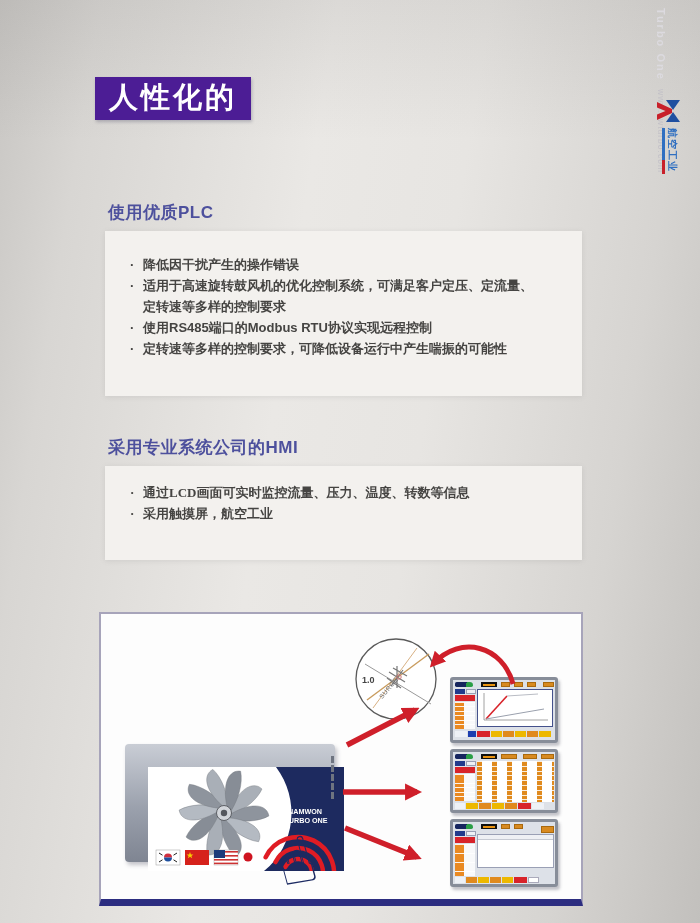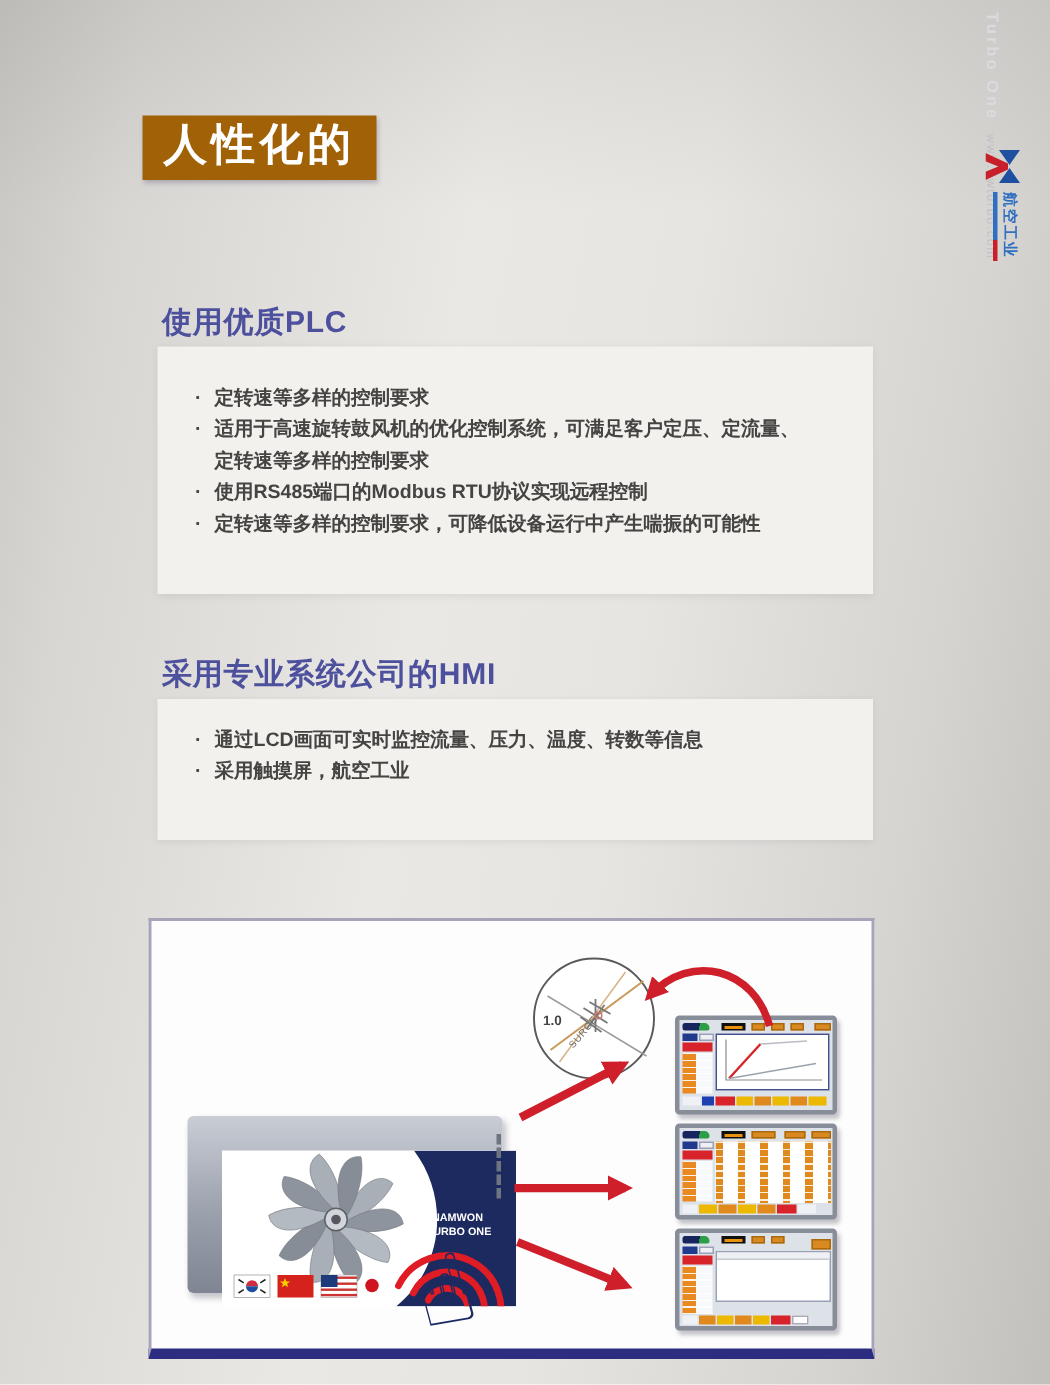--- a/index.html
+++ b/index.html
@@ -6,38 +6,38 @@
   body{
     width:700px;height:923px;position:relative;overflow:hidden;
     font-family:"Liberation Sans",sans-serif;
     background:linear-gradient(99deg,#c8c6c3 0%,#d8d6d3 12%,#eae8e5 40%,#e7e5e2 58%,#d6d4d1 82%,#c2c0bd 100%);
   }
   body::before{content:"";position:absolute;inset:0;pointer-events:none;
     background:linear-gradient(180deg,rgba(110,108,106,.12),rgba(110,108,106,0) 140px);}
   .abs{position:absolute;}
 
   
-  .title-box{display:inline-block;background:#a16207;color:#fff;font-weight:bold;
+  .title-box{display:inline-block;background:#4c1d95;color:#fff;font-weight:bold;
     font-size:29px;letter-spacing:3px;padding:6px 14px 8px 14px;line-height:1;
     box-shadow:1px 2px 3px rgba(40,40,70,.25);}
   #title-line2{margin-top:7px;}
 
   
   .vside{writing-mode:vertical-rl;text-orientation:mixed;}
   #side-brand{font-size:11px;color:#dcdadf;letter-spacing:2px;font-weight:bold;}
   #side-site{font-size:8.5px;color:#c3c1c7;letter-spacing:1px;margin-top:4px;}
   #corner-logo{left:648px;top:98px;width:44px;height:100px;}
   .logo-rot{position:absolute;left:0;top:0;width:100px;height:44px;
     transform-origin:22px 22px;transform:rotate(90deg);
     display:flex;align-items:center;gap:4px;}
   .logo-txt{font-size:10px;font-weight:bold;color:#2f6fc1;letter-spacing:1px;line-height:1.1;}
   .logo-bar{width:46px;height:2.5px;background:linear-gradient(90deg,#2f6fc1 70%,#c8202a 70%);margin-top:2px;}
 
   
-  .heading{font-size:20px;font-weight:bold;color:#4d509d;letter-spacing:.5px;}
+  .heading{font-size:17px;font-weight:bold;color:#4d509d;letter-spacing:.5px;}
   .panel{background:#f3f1ee;box-shadow:0 1px 5px rgba(110,110,110,.15);}
   .panel ul{list-style:none;margin:0;padding:0;width:410px;}
   .panel li{position:relative;padding-left:16px;font-size:13px;font-weight:600;
     color:#454442;line-height:21px;}
   .panel li::before{content:"·";position:absolute;left:3px;top:0;font-weight:bold;color:#454442;}
 
   
   #figure{left:99px;top:612px;width:484px;height:294px;background:#fdfdfd;
     border:2px solid #a7a4ba;border-bottom:7px solid #2c2d80;box-sizing:border-box;}
   #device{left:24px;top:130px;width:210px;height:118px;border-radius:4px;
@@ -98,30 +98,30 @@
       <div class="logo-txt">航空工业</div>
       <div class="logo-bar"></div>
     </div>
   </div>
 </div>
 
 <div class="abs heading" style="left:108px;top:201px;">使用优质PLC</div>
 
 <div class="abs panel" style="left:105px;top:231px;width:477px;height:165px;">
   <ul style="margin:23px 0 0 22px;">
-    <li>定转速等多样的控制要求</li>
+    <li>降低因干扰产生的操作错误</li>
     <li>适用于高速旋转鼓风机的优化控制系统，可满足客户定压、定流量、定转速等多样的控制要求</li>
     <li>使用RS485端口的Modbus RTU协议实现远程控制</li>
     <li>定转速等多样的控制要求，可降低设备运行中产生喘振的可能性</li>
   </ul>
 </div>
 
 <div class="abs heading" style="left:108px;top:436px;">采用专业系统公司的HMI</div>
 
-<div class="abs panel" style="left:105px;top:466px;width:477px;height:94px;">
+<div class="abs panel" style="left:105px;top:466px;width:477px;height:94px;font-family:Liberation Serif, serif;">
   <ul style="margin:16px 0 0 22px;">
     <li>通过LCD画面可实时监控流量、压力、温度、转数等信息</li>
     <li>采用触摸屏，航空工业</li>
   </ul>
 </div>
 
 <div class="abs" id="figure">
 
   <div class="abs" id="device">
     <div id="device-screen">

